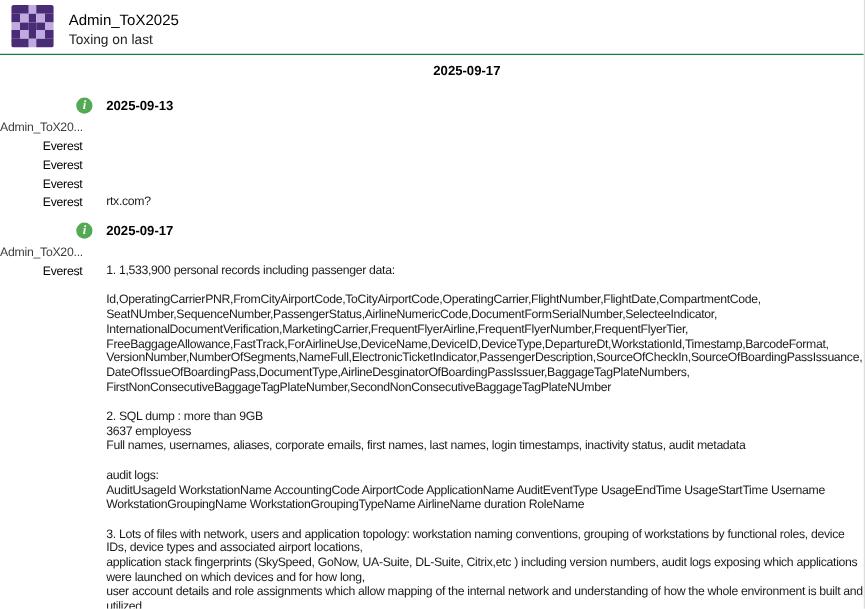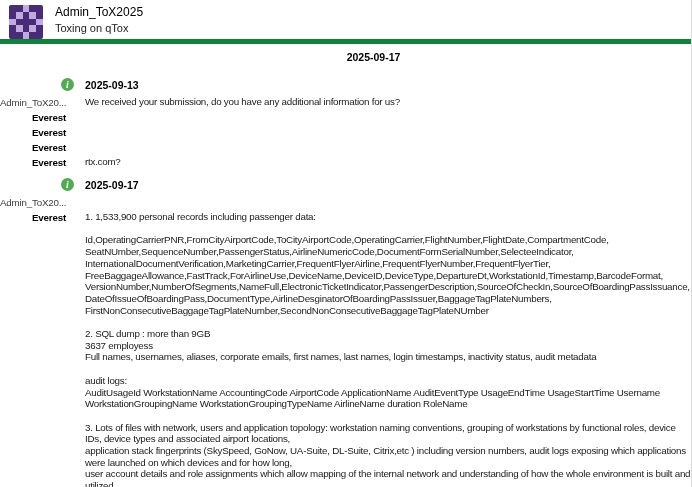--- a/index.html
+++ b/index.html
@@ -10,24 +10,24 @@
   }
   .window {
     position:relative;
     width:692px; height:487px;
     background:#ffffff;
     overflow:hidden;
     border-right:1px solid #dcdcdc;
   }
   
   .chat-header {
-    display:flex; align-items:flex-start;
+    display:flex; align-items:flex-end;
     height:44px;
     padding:5px 10px 5px 9px;
-    border-bottom:5px solid #15803d;
+    border-bottom:1px solid #15803d;
     background:#ffffff;
   }
   .avatar {
     width:34px; height:34px;
     border-radius:2px;
     overflow:hidden;
     display:grid;
     grid-template-columns:repeat(5,1fr);
     grid-template-rows:repeat(5,1fr);
     flex-shrink:0;
@@ -68,21 +68,21 @@
   .msg-row { margin:3px 0; }
   .sender-col {
     width:66px; flex-shrink:0;
     text-align:right;
     font-size:9.8px;
     letter-spacing:-0.2px;
     white-space:nowrap;
     padding-top:1px;
     color:#000;
   }
-  .sender-col.self { font-weight:bold; color:#000000; }
+  .sender-col.self { font-weight:normal; color:#000000; }
   .sender-col.contact { font-weight:normal; color:#3d3d3d; }
   .msg-body {
     flex:1;
     margin-left:19px;
     font-size:9.8px;
     letter-spacing:-0.25px;
     line-height:11.7px;
     white-space:pre-wrap;
     overflow-wrap:break-word;
     color:#1a1a1a;
@@ -116,37 +116,36 @@
         <div class="px" style="background: rgb(191, 171, 223);"></div>
         <div class="px" style="background: rgb(74, 43, 118);"></div>
         <div class="px" style="background: rgb(74, 43, 118);"></div>
         <div class="px" style="background: rgb(74, 43, 118);"></div>
         <div class="px" style="background: rgb(191, 171, 223);"></div>
         <div class="px" style="background: rgb(74, 43, 118);"></div>
         <div class="px" style="background: rgb(74, 43, 118);"></div>
       </div>
     <div class="hdr-text">
       <div class="contact-name">Admin_ToX2025</div>
-      <div class="status-msg">Toxing on qTox</div>
+      <div class="status-msg">Toxing on last</div>
     </div>
   </header>
 
   <div class="chat" id="chat">
     <div class="floating-date">2025-09-17</div>
 
   <div class="row date-row">
     <div class="icon-col">
       <span class="info-icon">i</span>
     </div>
     <div class="date-label">2025-09-13</div>
   </div>
 
   <div class="row msg-row">
     <div class="sender-col contact">Admin_ToX20...</div>
-    <div class="msg-body">We received your submission, do you have any additional information for us?</div>
   </div>
 
   <div class="row msg-row">
     <div class="sender-col self">Everest</div>
   </div>
 
   <div class="row msg-row">
     <div class="sender-col self">Everest</div>
   </div>
 

